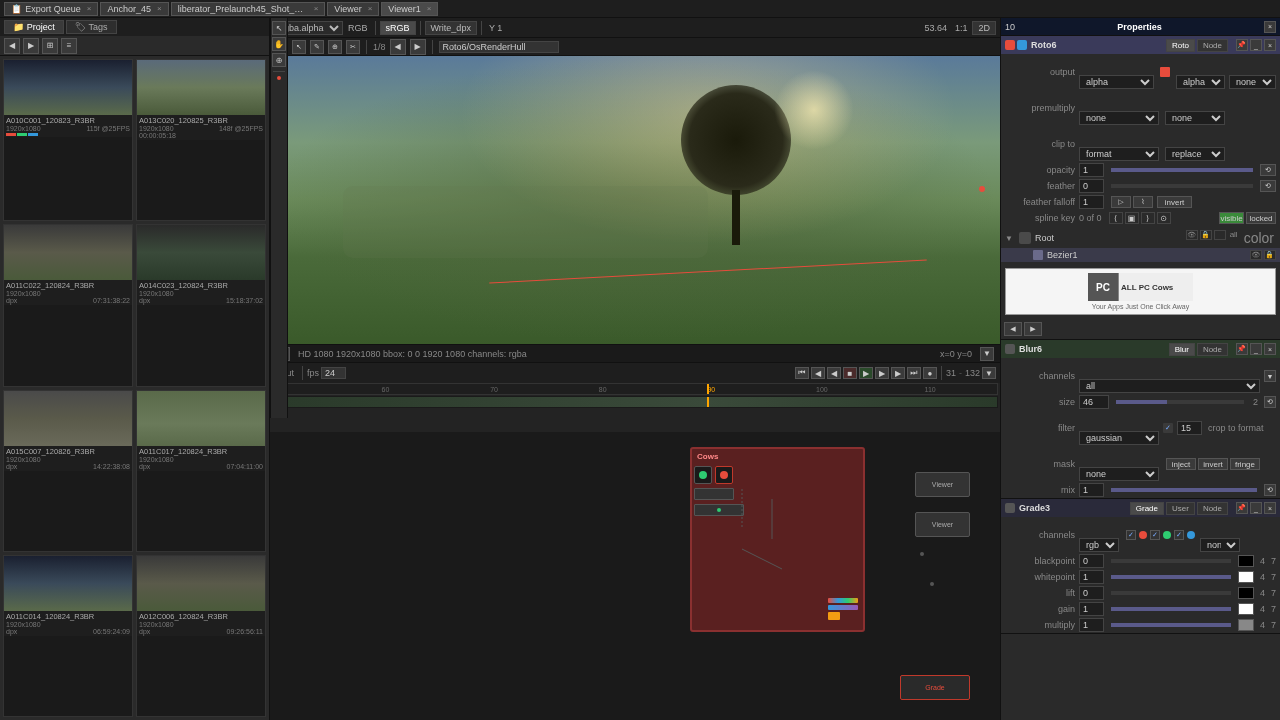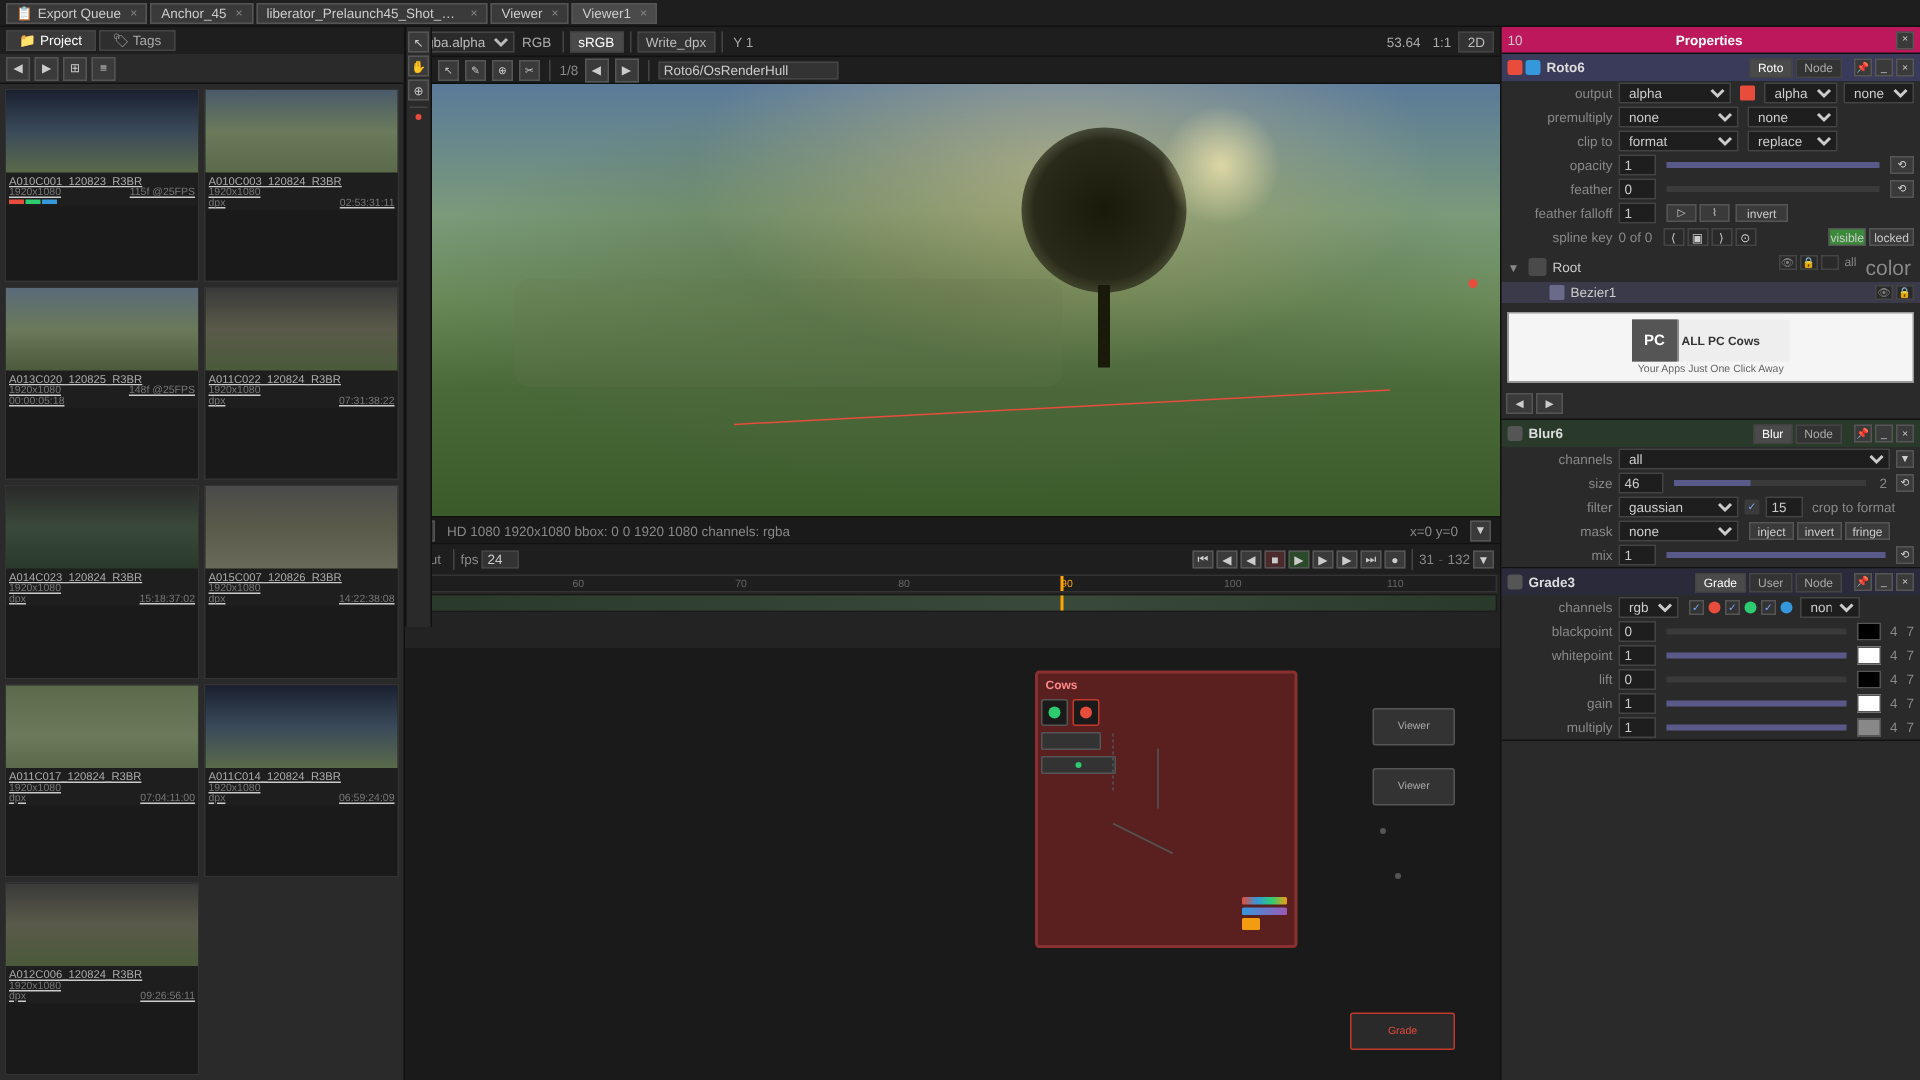--- a/index.html
+++ b/index.html
@@ -91,21 +91,20 @@
       overflow-y: auto;
       padding: 3px;
       display: grid;
       grid-template-columns: 1fr 1fr;
       gap: 3px;
     }
     .thumb-item {
       background: #1a1a1a;
       border: 1px solid #333;
       cursor: pointer;
-      text-decoration: underline;
     }
     .thumb-img {
       width: 100%;
       height: 55px;
       background: #222;
       position: relative;
       overflow: hidden;
     }
     .thumb-img.dark-sky { background: linear-gradient(180deg, #1a2030 0%, #3a4a5a 50%, #5a6a4a 100%); }
     .thumb-img.forest { background: linear-gradient(180deg, #2a3a2a 0%, #4a5a3a 60%, #3a4a2a 100%); }
@@ -278,21 +277,21 @@
     .right-panel {
       width: 280px;
       background: #2a2a2a;
       border-left: 1px solid #111;
       display: flex;
       flex-direction: column;
       overflow-y: auto;
     }
     .right-panel-header {
       height: 18px;
-      background: #be185d;
+      background: #0f172a;
       display: flex;
       align-items: center;
       justify-content: space-between;
       padding: 0 4px;
       border-bottom: 1px solid #111;
       gap: 12px;
     }
     .rph-title { font-size: 9px; color: #fff; font-weight: bold; }
     .rph-controls { display: flex; gap: 2px; }
     .rph-btn { width: 12px; height: 12px; background: #3a3a3a; border: 1px solid #555; font-size: 7px; color: #ccc; display: flex; align-items: center; justify-content: center; cursor: pointer; }
@@ -351,20 +350,21 @@
       width: 60px;
     }
     .prop-select {
       background: #1e1e1e;
       border: 1px solid #444;
       color: #ccc;
       font-size: 9px;
       height: 14px;
       padding: 0 2px;
       width: 80px;
+      margin-top: 20px;
     }
     .prop-slider {
       flex: 1;
       height: 4px;
       background: #3a3a3a;
       position: relative;
     }
     .prop-slider-fill {
       height: 100%;
       background: #5a5a8a;
@@ -523,33 +523,20 @@
           </div>
           <div class="thumb-color-bars">
             <div class="color-bar" style="background:#e74c3c;"></div>
             <div class="color-bar" style="background:#2ecc71;"></div>
             <div class="color-bar" style="background:#3498db;"></div>
           </div>
         </div>
       </div>
 
 
-      <div class="thumb-item">
-        <div class="thumb-img field-tree"></div>
-        <div class="thumb-info">
-          <div class="thumb-name">A010C003_120824_R3BR</div>
-          <div class="thumb-meta">
-            <span>1920x1080</span>
-          </div>
-          <div class="thumb-meta">
-            <span>dpx</span>
-            <span>02:53:31:11</span>
-          </div>
-        </div>
-      </div>
 
       <div class="thumb-item">
         <div class="thumb-img cows"></div>
         <div class="thumb-info">
           <div class="thumb-name">A013C020_120825_R3BR</div>
           <div class="thumb-meta">
             <span>1920x1080</span>
             <span>148f @25FPS</span>
           </div>
           <div class="thumb-meta">

